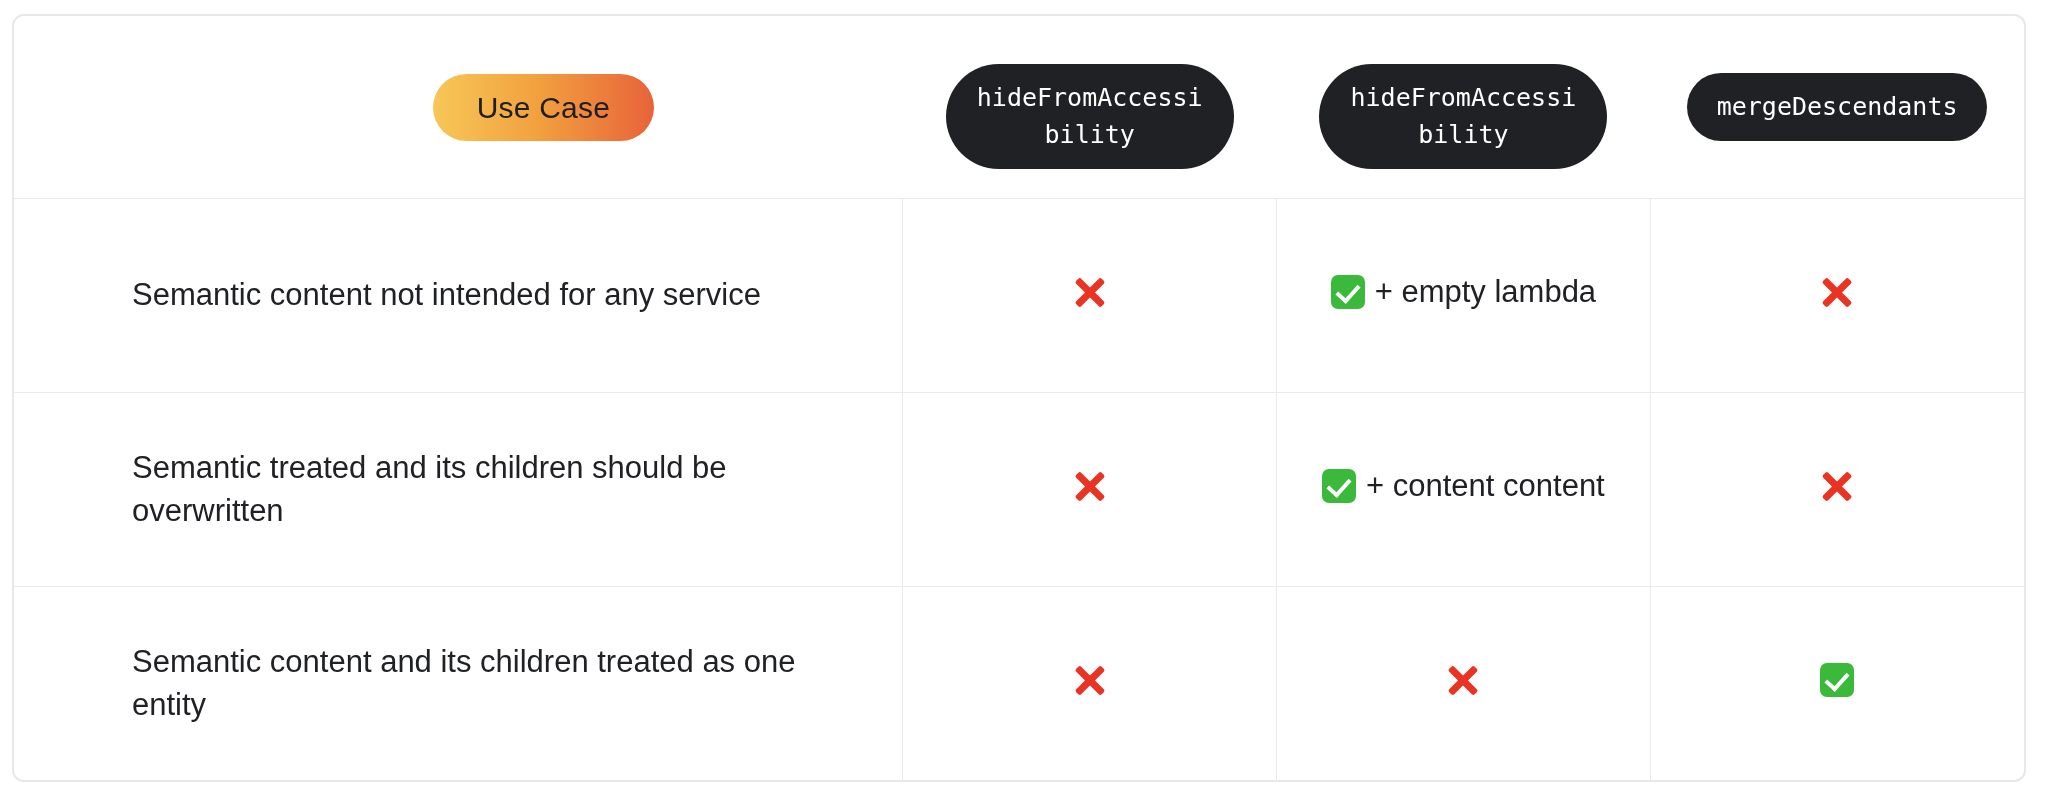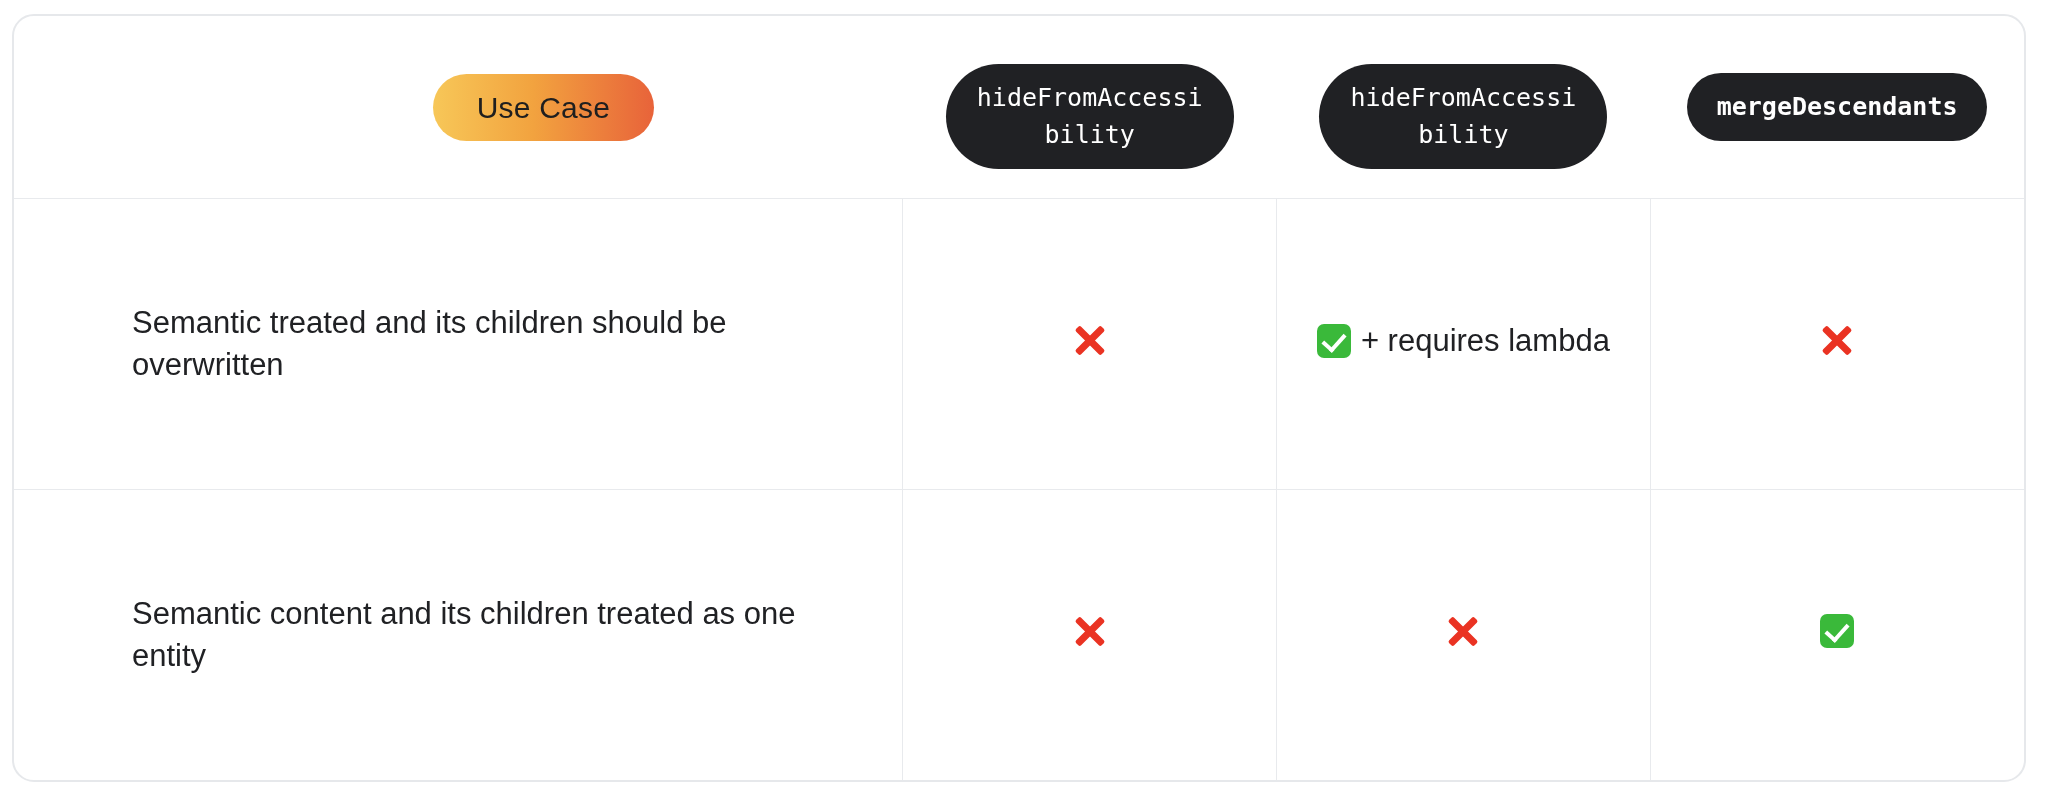--- a/index.html
+++ b/index.html
@@ -13,21 +13,21 @@
     font-family: "Liberation Sans", sans-serif;
     overflow: hidden;
   }
   .card {
     position: absolute;
     left: 12px;
     top: 14px;
     width: 2014px;
     height: 768px;
     border: 2px solid #e6e8eb;
-    border-radius: 22px;
+    border-radius: 12px;
     background: #ffffff;
     box-sizing: border-box;
   }
   table.matrix {
     position: absolute;
     left: 0;
     top: 0;
     width: 100%;
     height: 100%;
     border-collapse: collapse;
@@ -67,21 +67,21 @@
     color: #ffffff;
     font-family: "DejaVu Sans Mono", monospace;
     font-size: 25px;
     line-height: 1.45;
     font-weight: 400;
     text-align: center;
     box-sizing: border-box;
     word-break: break-all;
   }
   .pill-code.w-narrow { width: 288px; margin-top: 19px; }
-  .pill-code.w-wide   { width: 300px; font-weight: bold; }
+  .pill-code.w-wide   { width: 300px; }
 
   tbody td {
     border-top: 1.6px solid #e8eaed;
     padding: 0;
     vertical-align: middle;
     height: 134px;
   }
   tbody tr:first-child td { border-top: none; }
 
   td.usecase {
@@ -180,32 +180,51 @@
           <span class="pill-code w-narrow">hideFromAccessibility</span>
         </th>
         <th>
           <span class="pill-code w-wide">mergeDescendants</span>
         </th>
       </tr>
     </thead>
     <tbody>
 
 
+      <tr>
+        <td class="usecase">Semantic content not intended for any service</td>
+        <td class="mark">
+          <span class="mark-inner">
+            <span class="glyph no"></span>
+          </span>
+        </td>
+        <td class="mark">
+          <span class="mark-inner">
+            <span class="glyph yes"></span>
+            <span class="mark-suffix">+ empty lambda</span>
+          </span>
+        </td>
+        <td class="mark last">
+          <span class="mark-inner">
+            <span class="glyph no"></span>
+          </span>
+        </td>
+      </tr>
 
       <tr>
         <td class="usecase">Semantic treated and its children should be overwritten</td>
         <td class="mark">
           <span class="mark-inner">
             <span class="glyph no"></span>
           </span>
         </td>
         <td class="mark">
           <span class="mark-inner">
             <span class="glyph yes"></span>
-            <span class="mark-suffix">+ requires lambda</span>
+            <span class="mark-suffix">+ content content</span>
           </span>
         </td>
         <td class="mark last">
           <span class="mark-inner">
             <span class="glyph no"></span>
           </span>
         </td>
       </tr>
 
       <tr>

